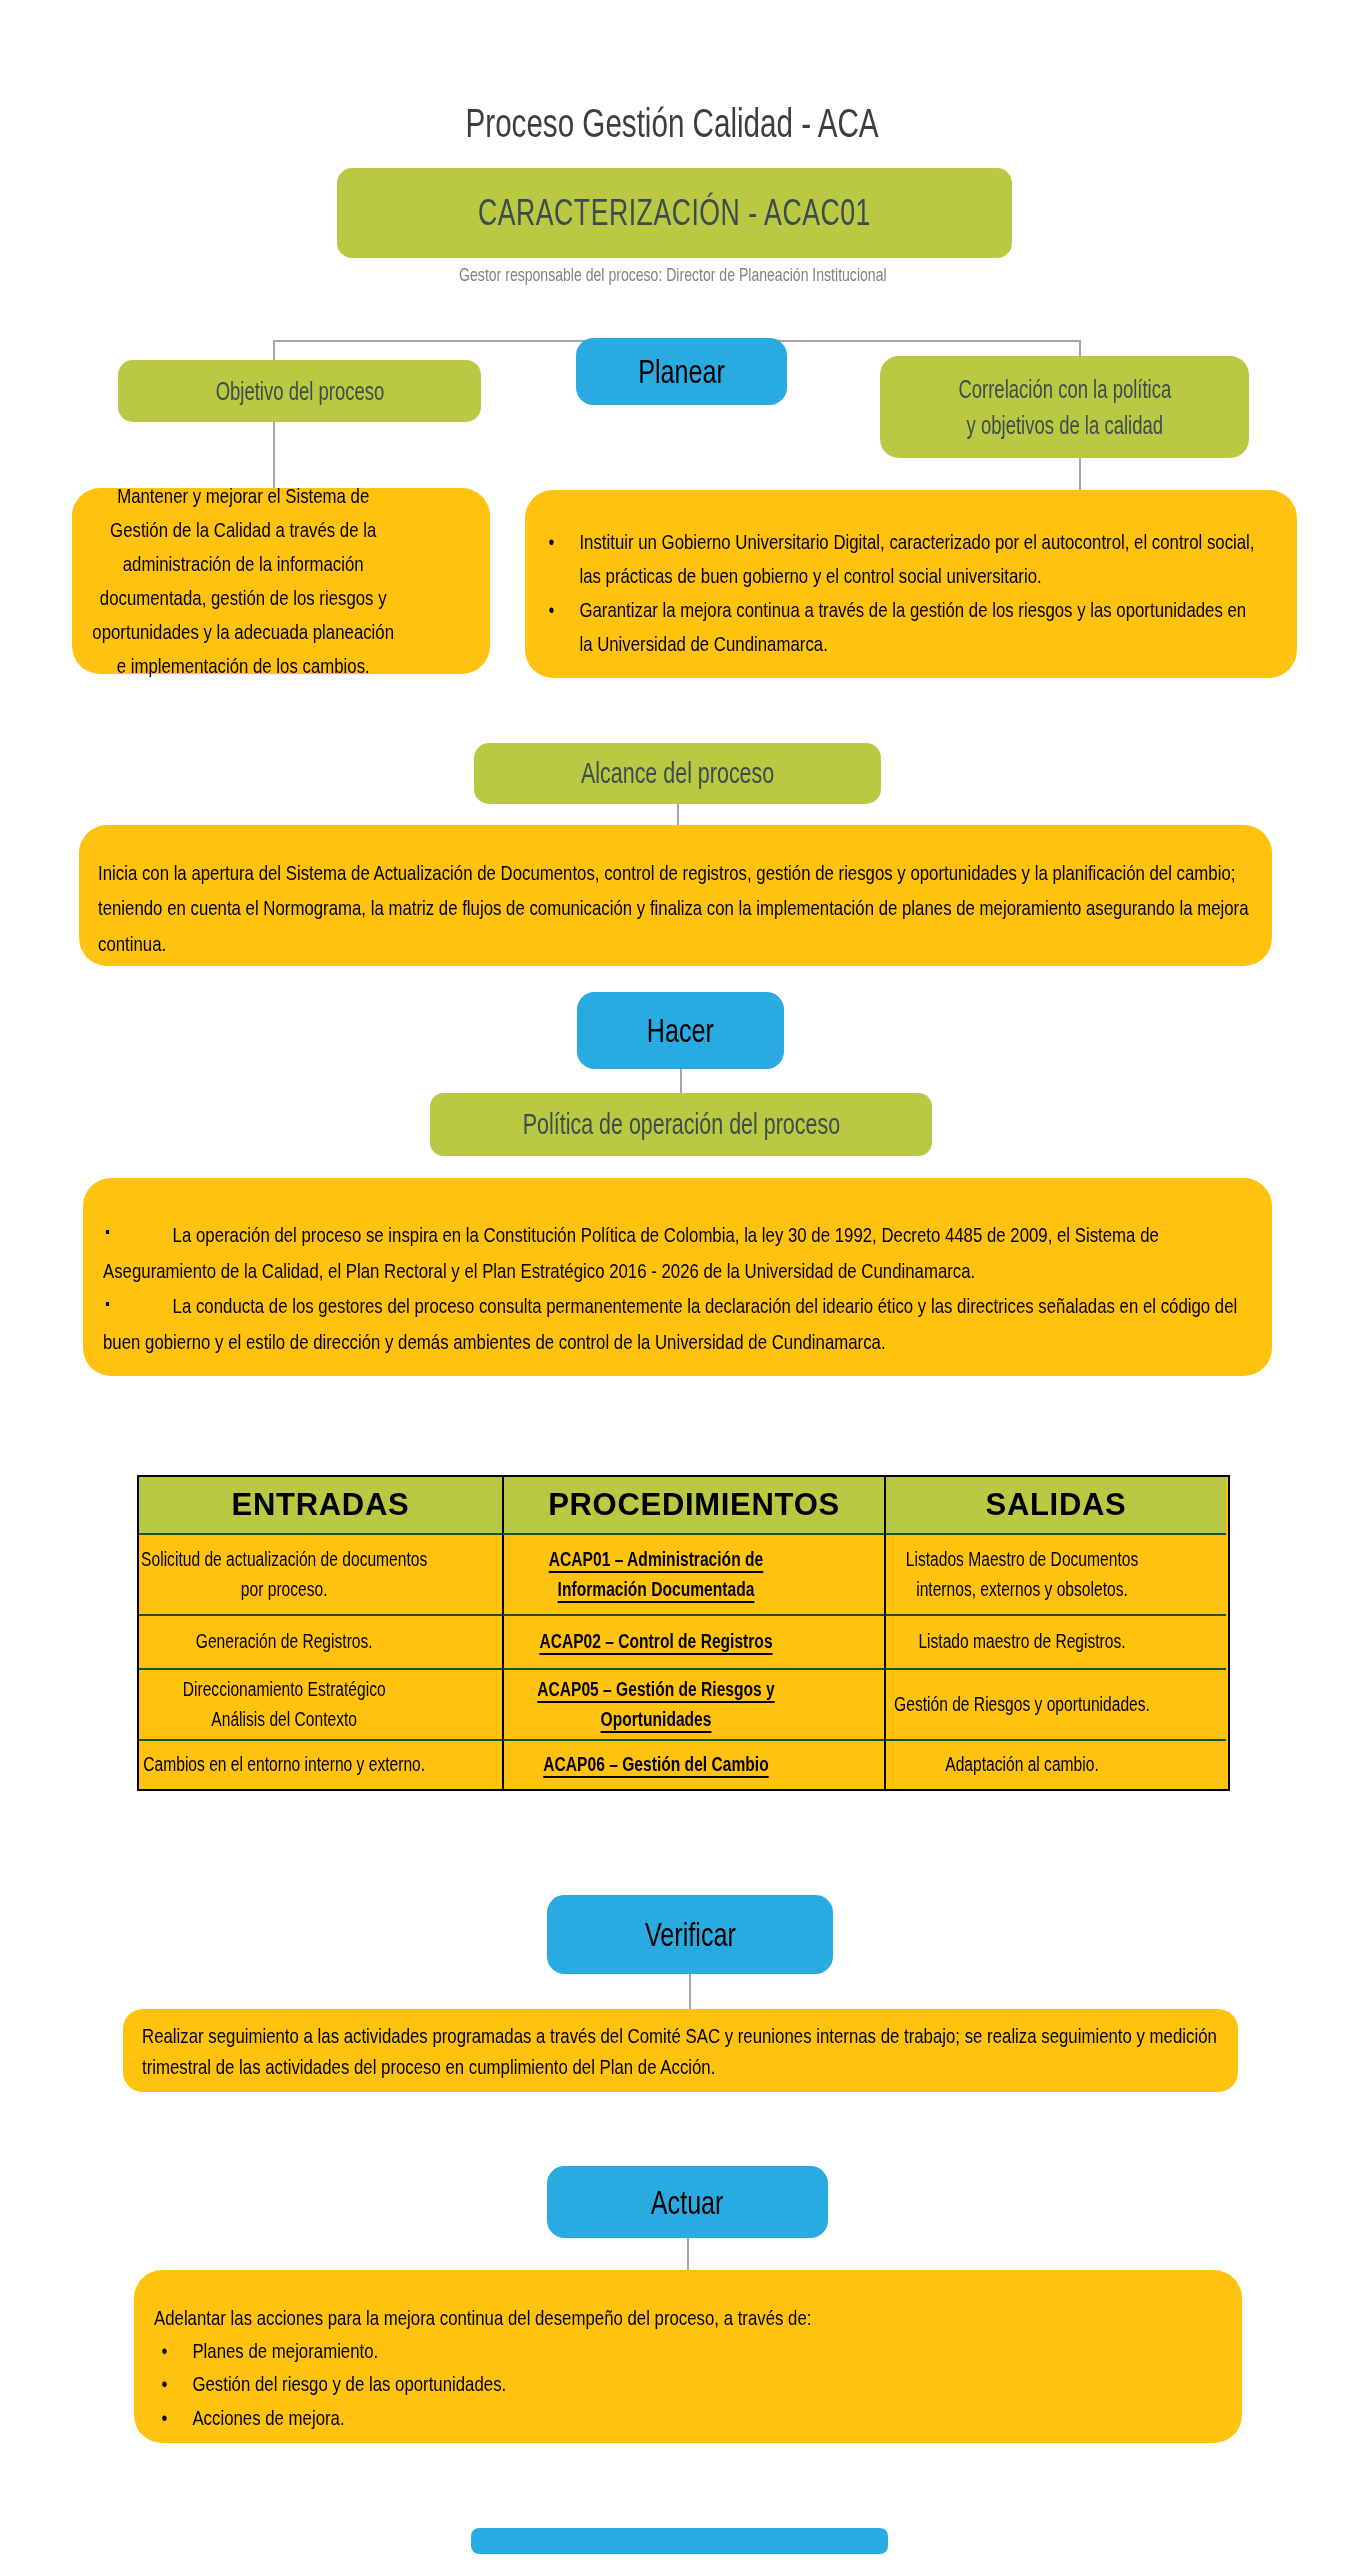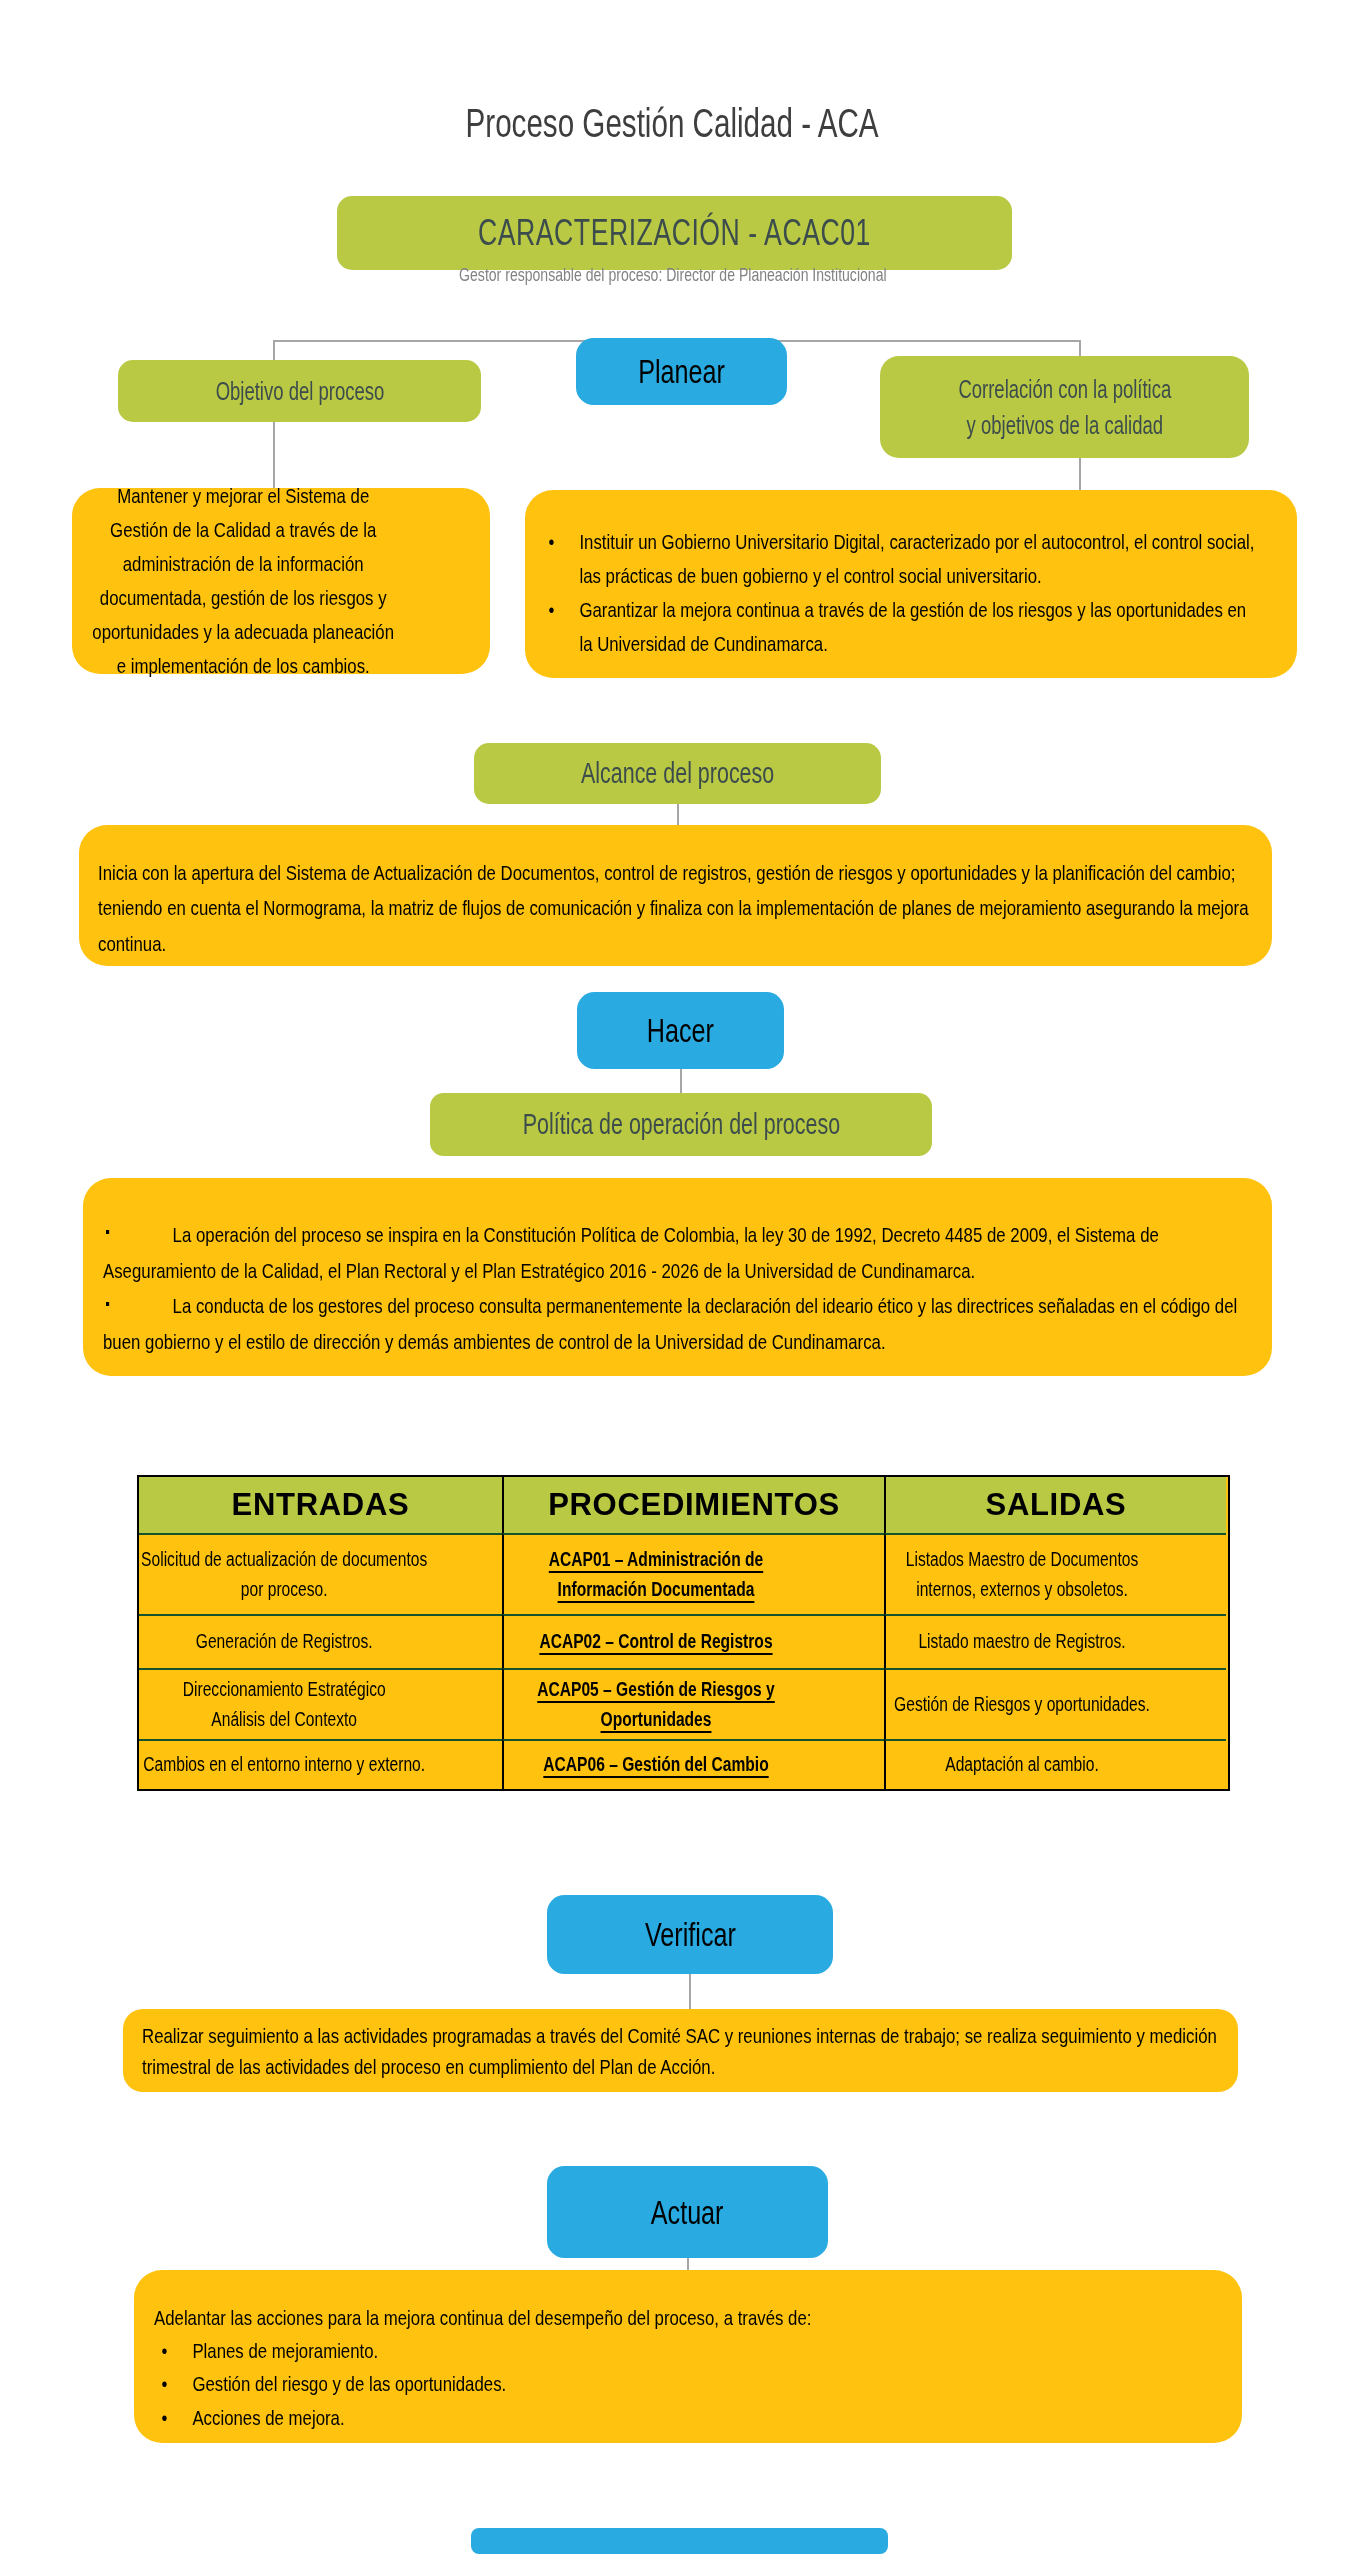--- a/index.html
+++ b/index.html
@@ -63,21 +63,21 @@
   <div class="line" style="left:1079px;top:340px;width:2px;height:151px;"></div>
   <div class="line" style="left:677px;top:804px;width:2px;height:21.5px;"></div>
   <div class="line" style="left:680px;top:1069px;width:2px;height:25.6px;"></div>
   <div class="line" style="left:689px;top:1965px;width:2px;height:45px;"></div>
   <div class="line" style="left:687px;top:2237px;width:2px;height:34px;"></div>
 
   <div class="page-title">
     <span class="cxh" style="display:inline-block;">Proceso Gestión Calidad - ACA</span>
   </div>
 
-  <div class="greenbox" style="left:337px;top:168px;width:675px;height:74px;margin-top:28px;">
+  <div class="greenbox" style="left:337px;top:168px;width:675px;height:90px;">
     <span class="cxh banner-text">CARACTERIZACIÓN - ACAC01</span>
   </div>
 
   <div class="manager">
     <span class="cxh" style="display:inline-block;">Gestor responsable del proceso:  Director de Planeación Institucional</span>
   </div>
 
   <div class="cyanbox" style="left:576px;top:306px;width:211px;height:67px;margin-top:32px;">
     <span class="cxh phase-label">Planear</span>
   </div>
@@ -181,21 +181,21 @@
   </div>
 
   <div class="cyanbox" style="left:547px;top:1895px;width:286px;height:79px;">
     <span class="cxh phase-label">Verificar</span>
   </div>
 
   <div class="orangebox" style="left:123px;top:2009px;width:1115px;height:83px;border-radius:20px;padding:10.8px 19px 0 19px;">
     <div class="cx obody" style="line-height:1.5;">Realizar seguimiento a las actividades programadas a través del Comité SAC y reuniones internas de trabajo; se realiza seguimiento y medición trimestral de las actividades del proceso en cumplimiento del Plan de Acción.</div>
   </div>
 
-  <div class="cyanbox" style="left:547px;top:2166px;width:281px;height:92px;text-align:right;">
+  <div class="cyanbox" style="left:547px;top:2166px;width:281px;height:72px;text-align:right;">
     <span class="cxh phase-label">Actuar</span>
   </div>
 
   <div class="orangebox" style="left:134px;top:2270px;width:1108px;height:173px;padding:31px 20px 0 20px;">
     <div class="cx obody" style="line-height:1.58;">
       <div>Adelantar las acciones para la mejora continua del desempeño del proceso, a través de:</div>
       <ul class="dotlist">
         <li>Planes de mejoramiento.</li>
         <li>Gestión del riesgo y de las oportunidades.</li>
         <li>Acciones de mejora.</li>

